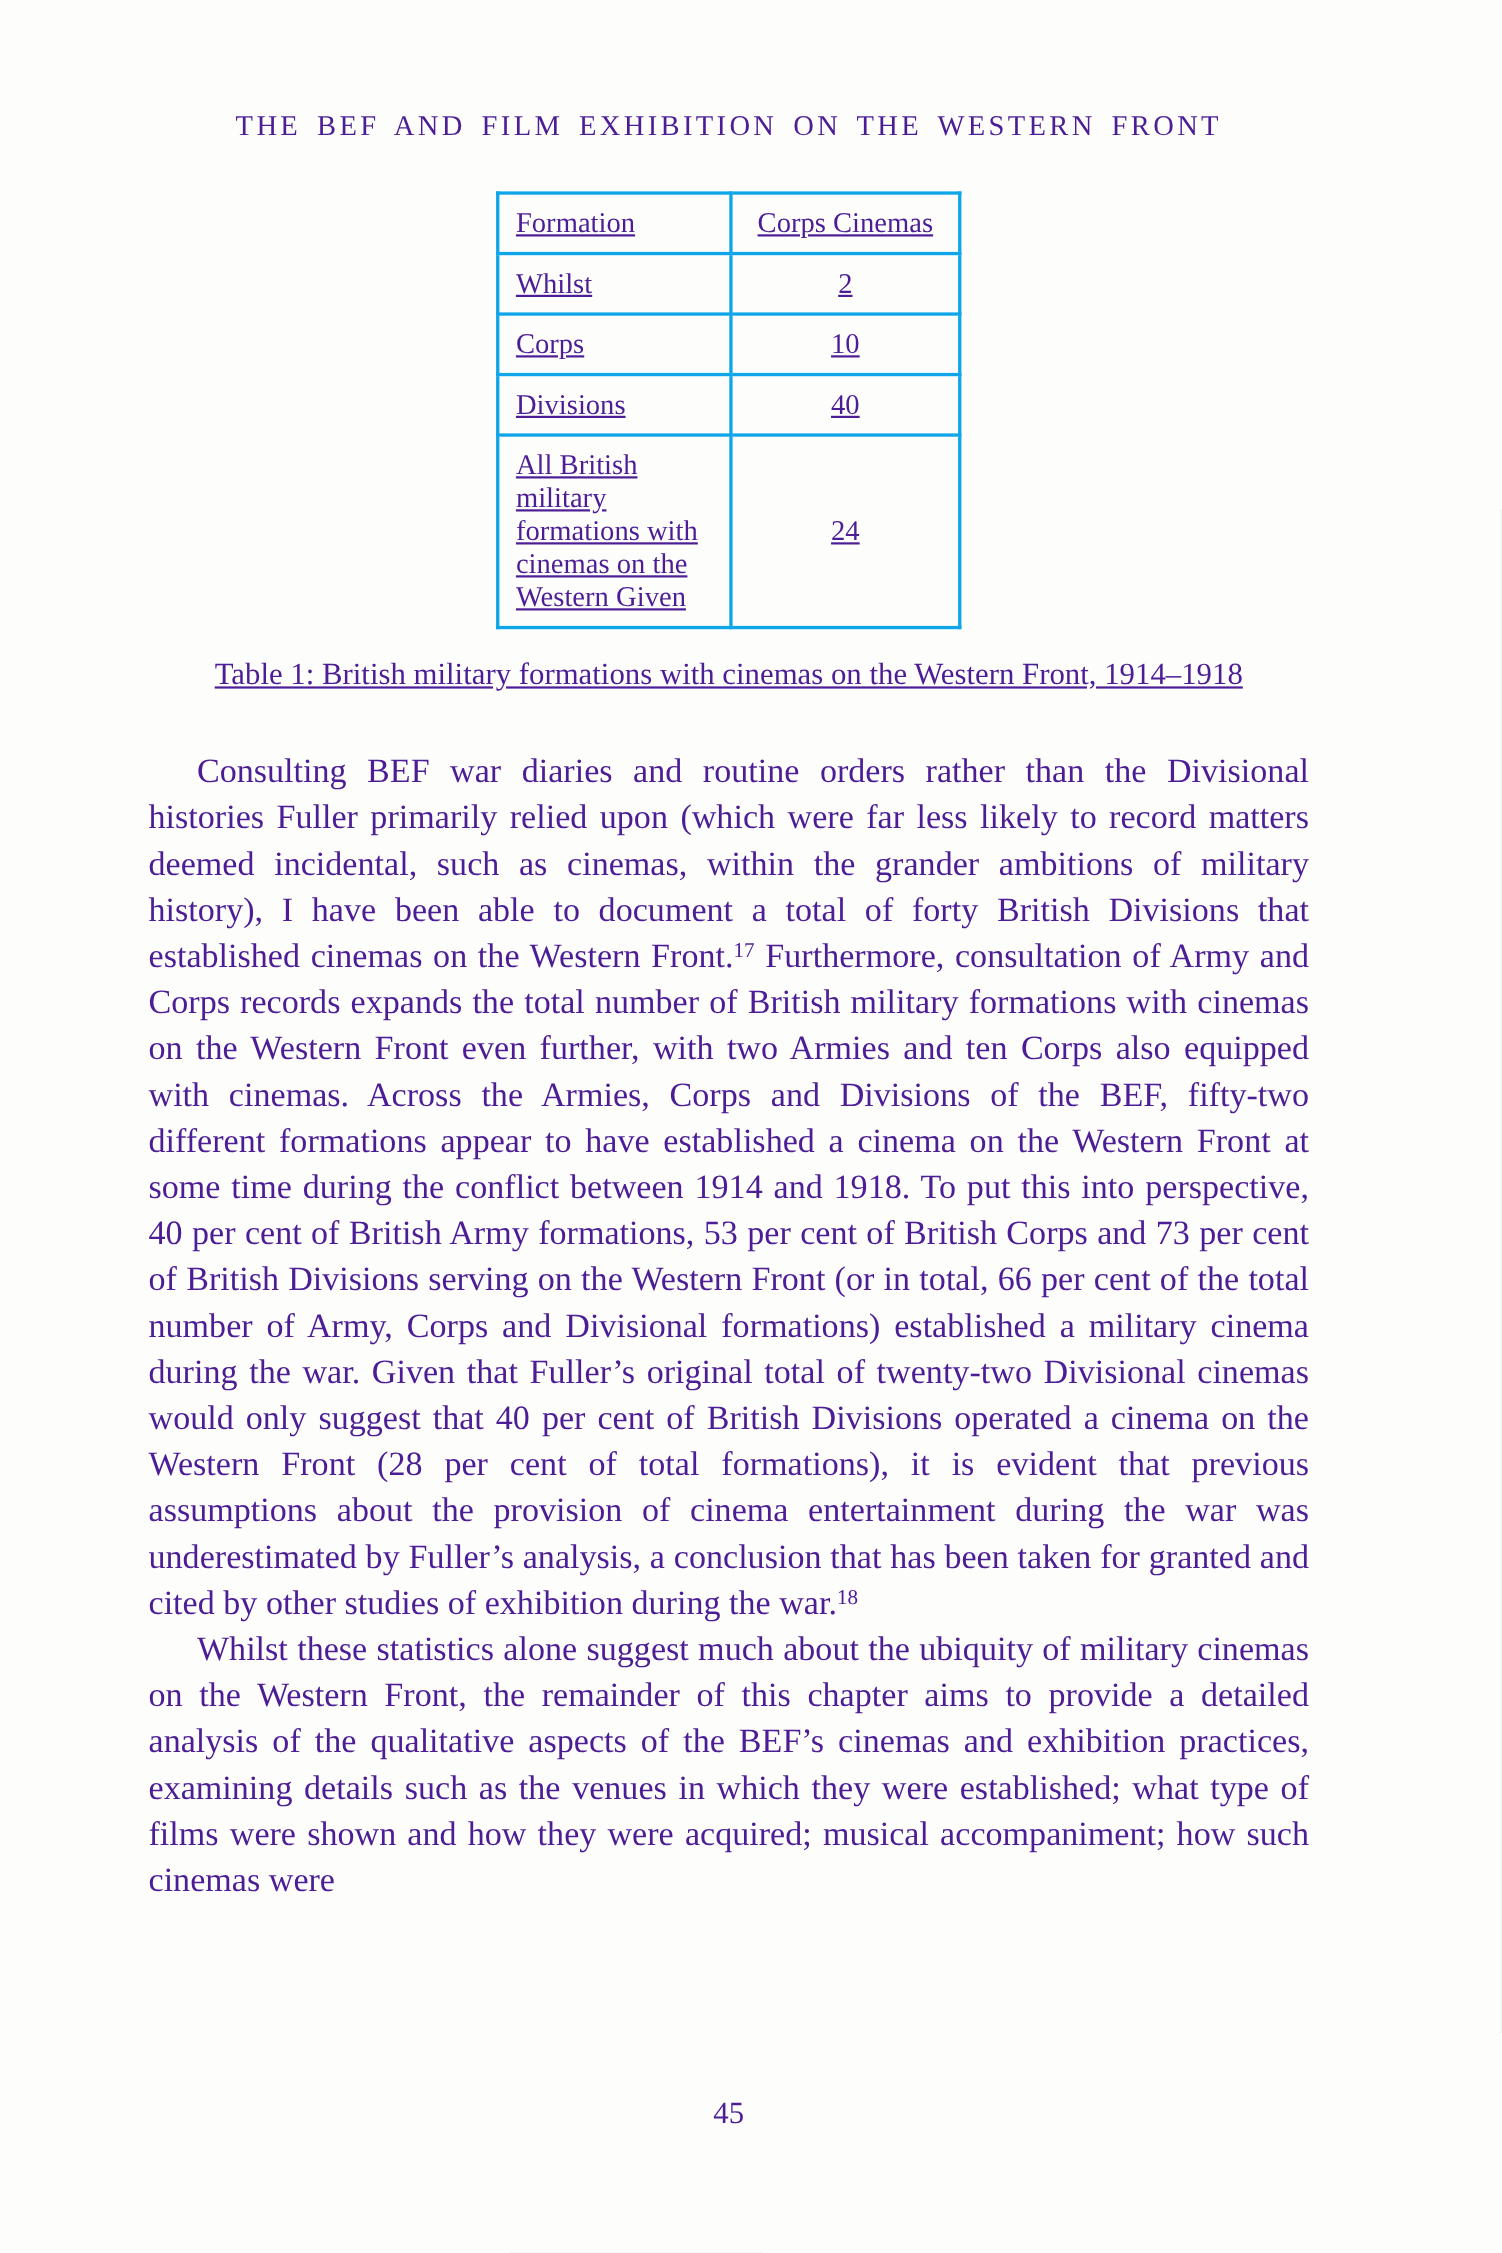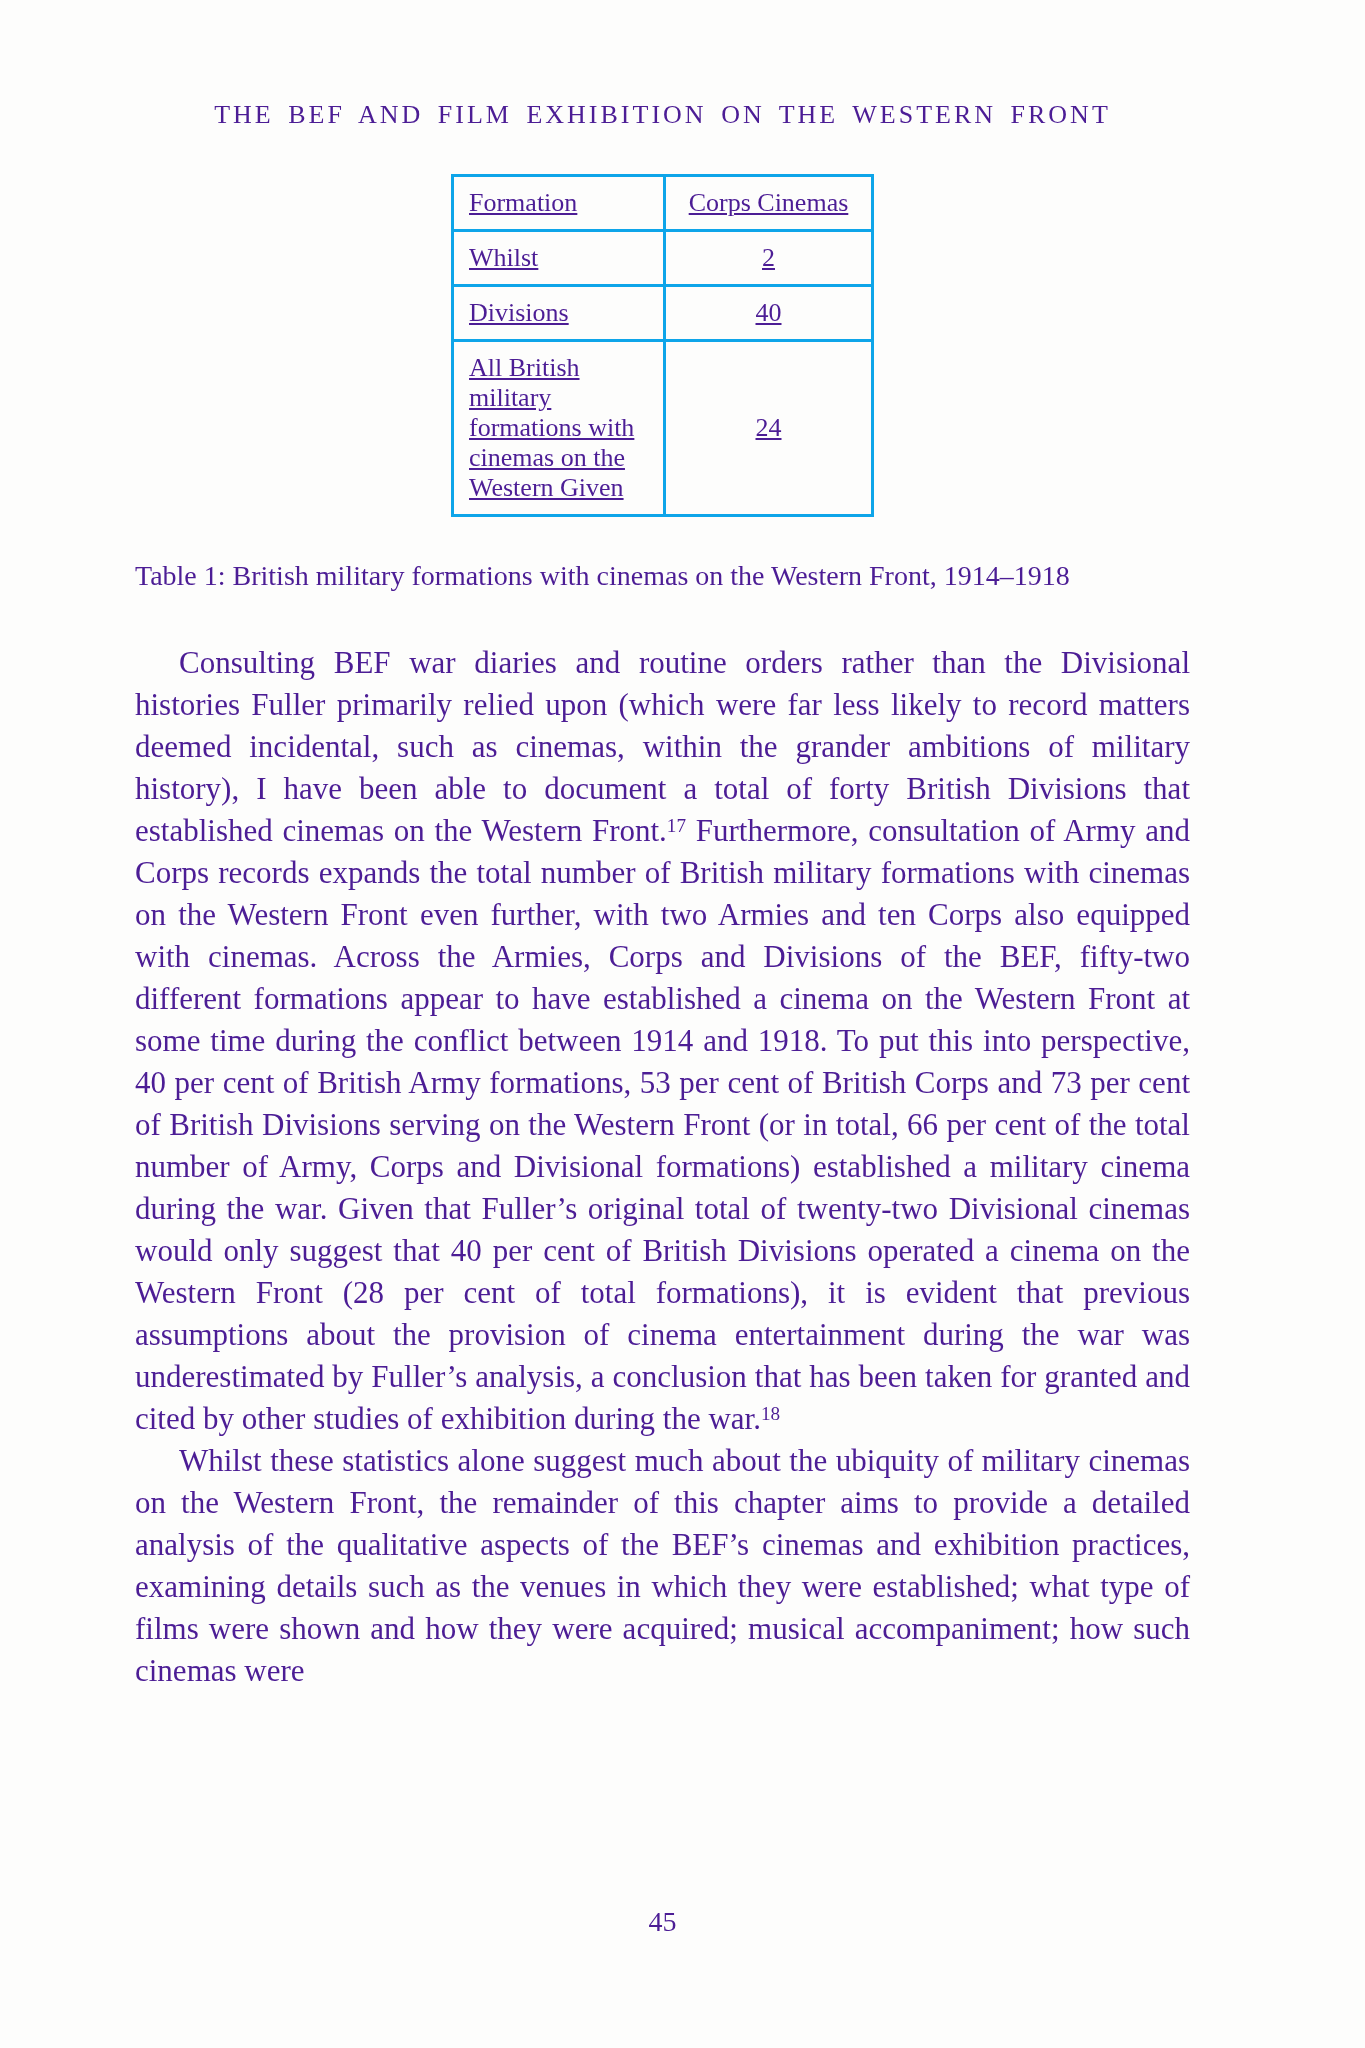--- a/index.html
+++ b/index.html
@@ -52,23 +52,25 @@
     text-align: left;
     padding: 11px 8px 11px 15px;
   }
   .formations-table th.cell-cinemas,
   .formations-table td.cell-cinemas {
     text-align: center;
     padding: 11px 4px;
   }
   .formations-table tr { height: 52px; }
   .table-caption {
-    margin-top: 43px;
+    margin-top: 26px;
+    text-align: center;
     font-size: 28px;
     white-space: nowrap;
+    text-decoration: underline;
   }
   .body-text {
     margin-top: 50px;
     font-size: 31px;
     line-height: 42px;
     text-align: justify;
   }
   .body-text p {
     margin: 0;
     text-indent: 44px;
@@ -108,20 +110,24 @@
           <th class="cell-formation">Formation</th>
           <th class="cell-cinemas">Corps Cinemas</th>
         </tr>
       </thead>
       <tbody>
         <tr>
           <td class="cell-formation">Whilst</td>
           <td class="cell-cinemas">2</td>
         </tr>
         <tr>
+          <td class="cell-formation">Corps</td>
+          <td class="cell-cinemas">10</td>
+        </tr>
+        <tr>
           <td class="cell-formation">Divisions</td>
           <td class="cell-cinemas">40</td>
         </tr>
         <tr>
           <td class="cell-formation">All British military formations with cinemas on the Western Given</td>
           <td class="cell-cinemas">24</td>
         </tr>
       </tbody>
     </table>
 

